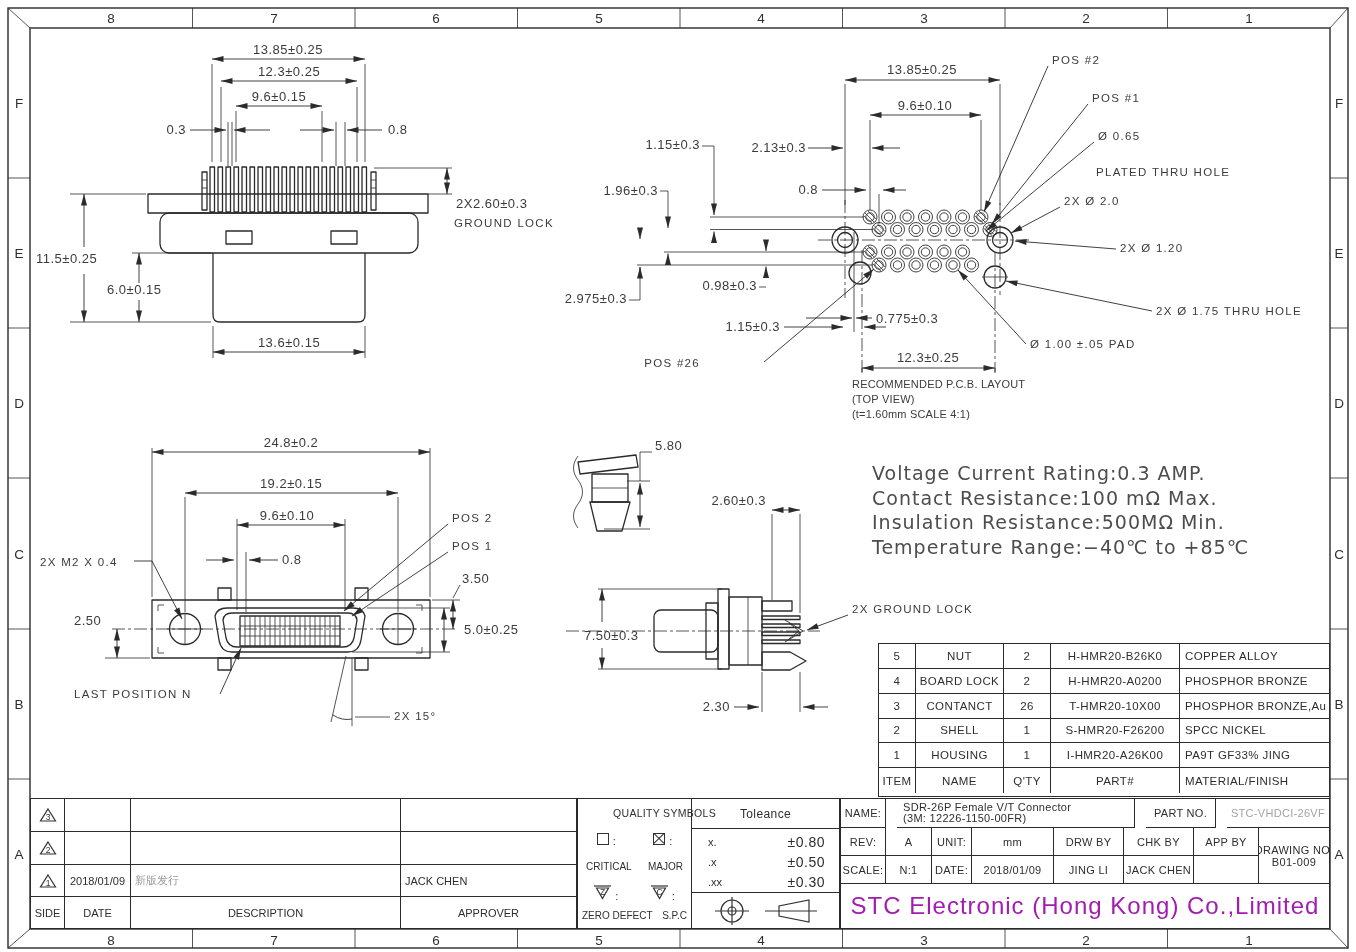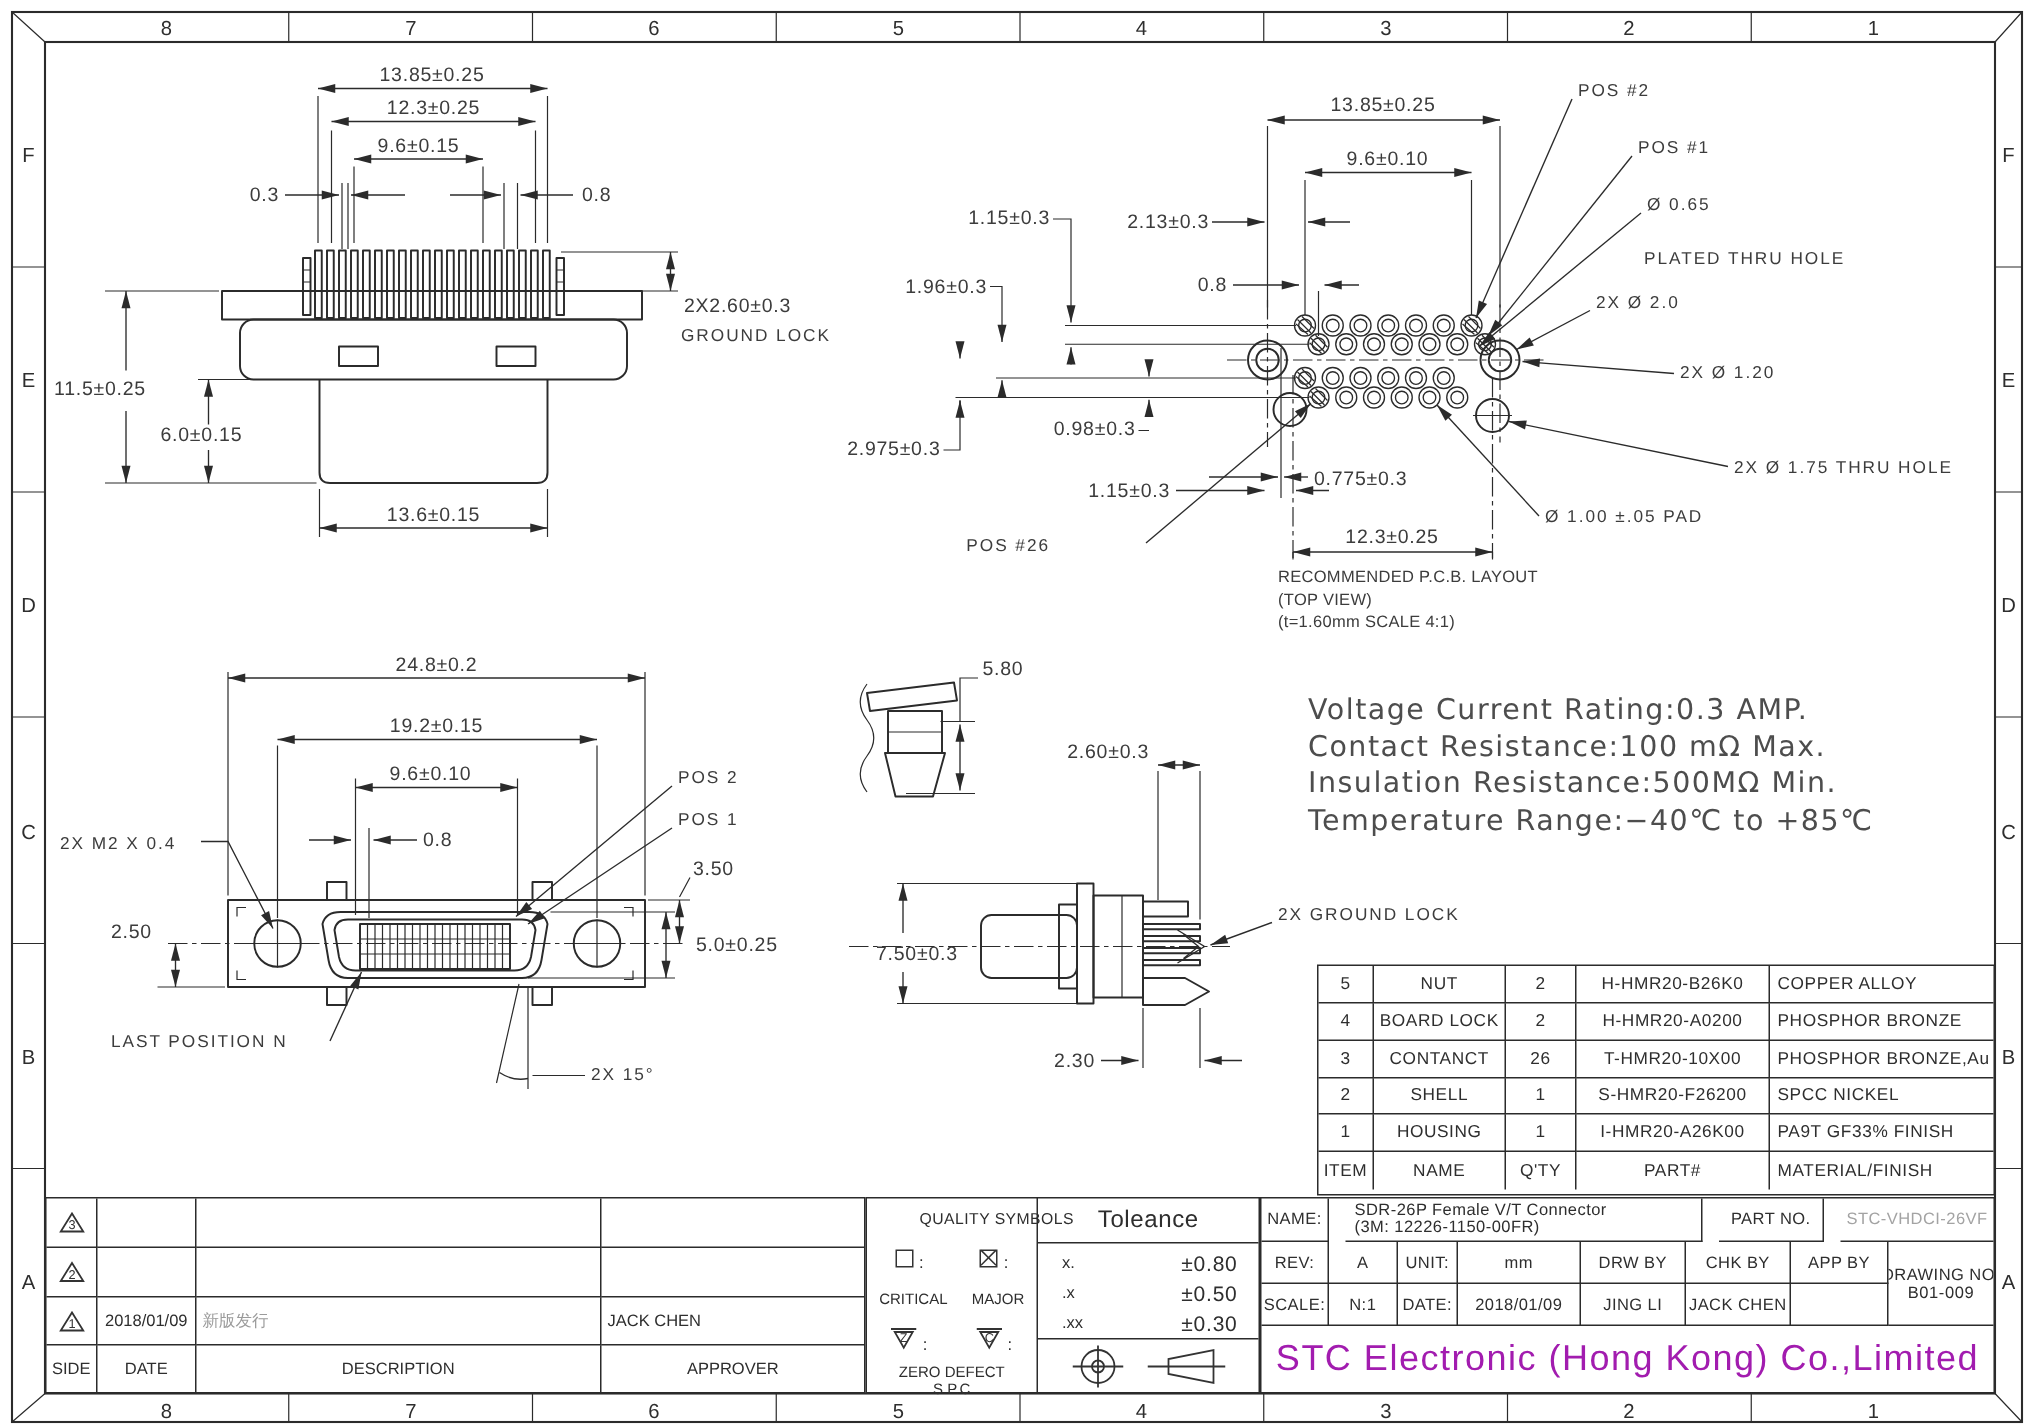--- a/index.html
+++ b/index.html
@@ -58,21 +58,21 @@
   .qbox  { position:relative; width:10px; height:10px; border:1.2px solid #333; display:inline-block; }
   .qbox .d1,.qbox .d2 { position:absolute; left:-2px; top:4px; width:14px; height:1.2px; background:#333; }
   .qbox .d1 { transform:rotate(45deg); } .qbox .d2 { transform:rotate(-45deg); }
   .qcolon { margin-left:4px; font-size:11px; }
 
   
   .tolbox { position:absolute; left:692px; top:798px; width:148px; height:131px;
             border-top:1.2px solid #2b2b2b; border-bottom:1.2px solid #2b2b2b;
             border-right:1.1px solid #2b2b2b; box-sizing:border-box; color:#2e2e2e; }
   .tolhead { height:29px; border-bottom:1.1px solid #2b2b2b; display:flex; align-items:center;
-             justify-content:center; font-size:16px; letter-spacing:0.4px; }
+             justify-content:center; font-size:12px; letter-spacing:0.4px; }
   .tolrows { height:64px; border-bottom:1.1px solid #2b2b2b; box-sizing:border-box;
              padding:3px 14px 0 16px; display:flex; flex-direction:column; justify-content:space-around; }
   .trow { display:flex; justify-content:space-between; align-items:center; }
   .trow .k { font-size:11px; } .trow .v { font-size:14px; letter-spacing:0.5px; }
   .projbox { height:35px; display:flex; align-items:center; justify-content:center; gap:16px; }
 
   
   .nameblock { position:absolute; left:840px; top:798px; width:490px; height:131px;
                border:1.2px solid #2b2b2b; box-sizing:border-box; color:#2e2e2e; }
   .nb-r1 { display:grid; grid-template-columns:45px 238px 70px 1fr; height:29px;gap:11px; }
@@ -400,21 +400,21 @@
   <div class="c l lc">PHOSPHOR BRONZE,Au</div>
   <div class="c">2</div>
   <div class="c">SHELL</div>
   <div class="c">1</div>
   <div class="c">S-HMR20-F26200</div>
   <div class="c l lc">SPCC NICKEL</div>
   <div class="c">1</div>
   <div class="c">HOUSING</div>
   <div class="c">1</div>
   <div class="c">I-HMR20-A26K00</div>
-  <div class="c l lc">PA9T GF33% FINISH</div>
+  <div class="c l lc">PA9T GF33% JING</div>
   <div class="c lr">ITEM</div>
   <div class="c lr">NAME</div>
   <div class="c lr">Q'TY</div>
   <div class="c lr">PART#</div>
   <div class="c l lc lr">MATERIAL/FINISH</div>
 </div>
 
 <div class="revtable">
   <div class="c">
     <svg width="18" height="16">
@@ -467,21 +467,21 @@
             <path d="M0,1 H17" class="tl"></path>
             <path d="M2.5,3 H14.5 L8.5,13.5 Z" class="tl"></path>
             <text x="8.5" y="9.5" class="tt">Z</text>
           </svg><span class="qcolon">:</span></span>
     <span><svg width="17" height="15">
             <path d="M0,1 H17" class="tl"></path>
             <path d="M2.5,3 H14.5 L8.5,13.5 Z" class="tl"></path>
             <text x="8.5" y="9.5" class="tt">C</text>
           </svg><span class="qcolon">:</span></span>
   </div>
-  <div class="qrow" style="top:111px; justify-content:space-between; padding:0 4px; box-sizing:border-box;flex-direction:column;">
+  <div class="qrow" style="top:111px; justify-content:space-between; padding:0 4px; box-sizing:border-box;">
     <span>ZERO DEFECT</span>
     <span>S.P.C</span>
   </div>
 </div>
 
 <div class="tolbox">
   <div class="tolhead">Toleance</div>
   <div class="tolrows">
     <div class="trow">
       <span class="k">x.</span>

